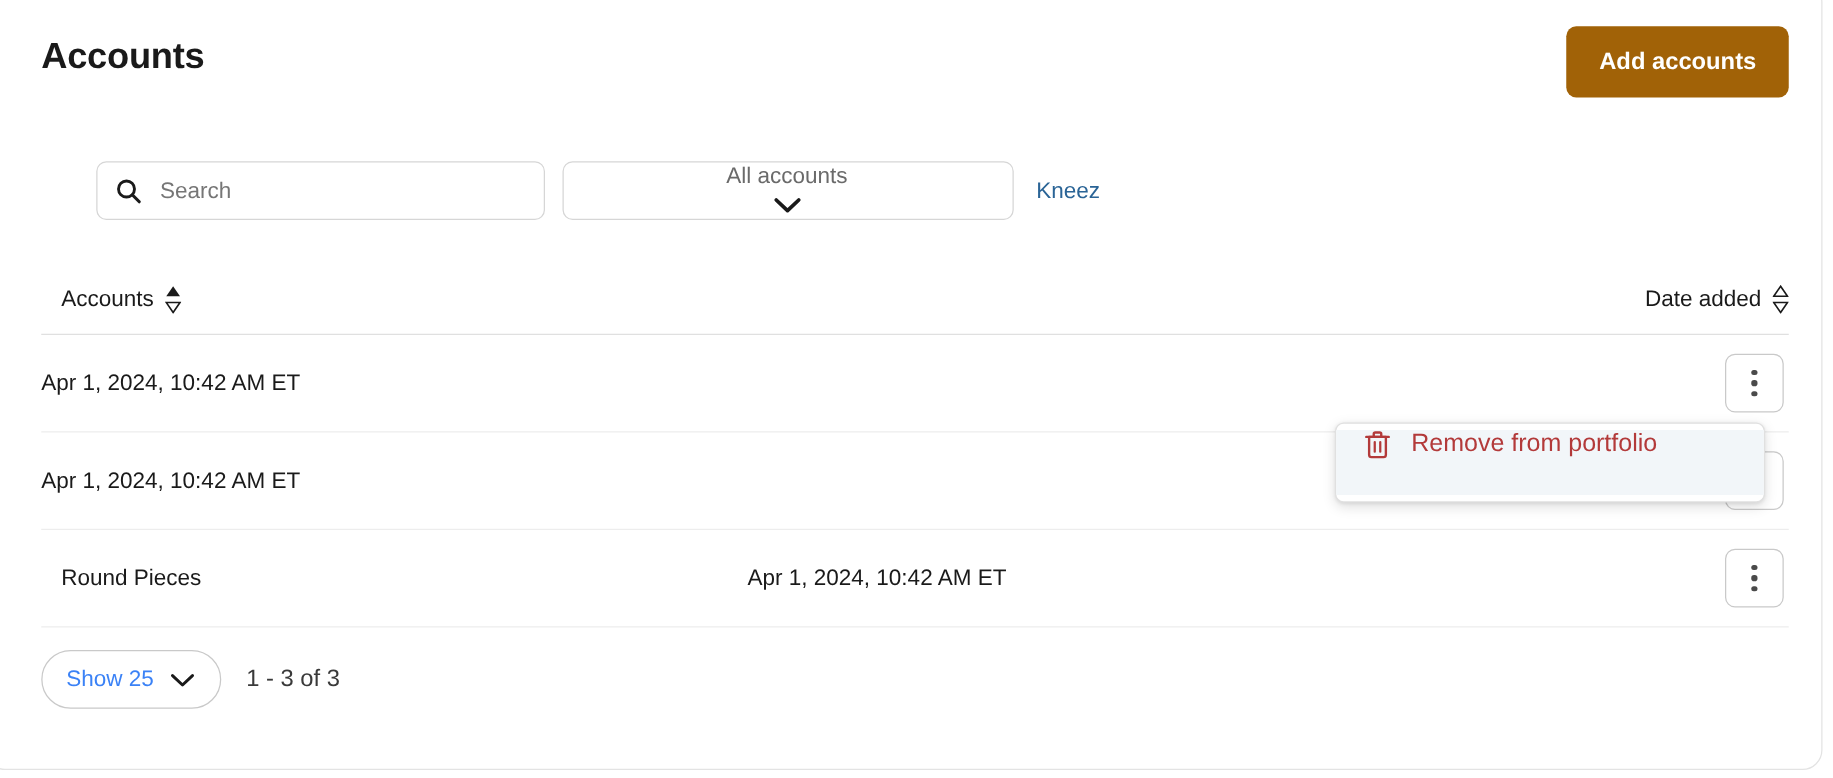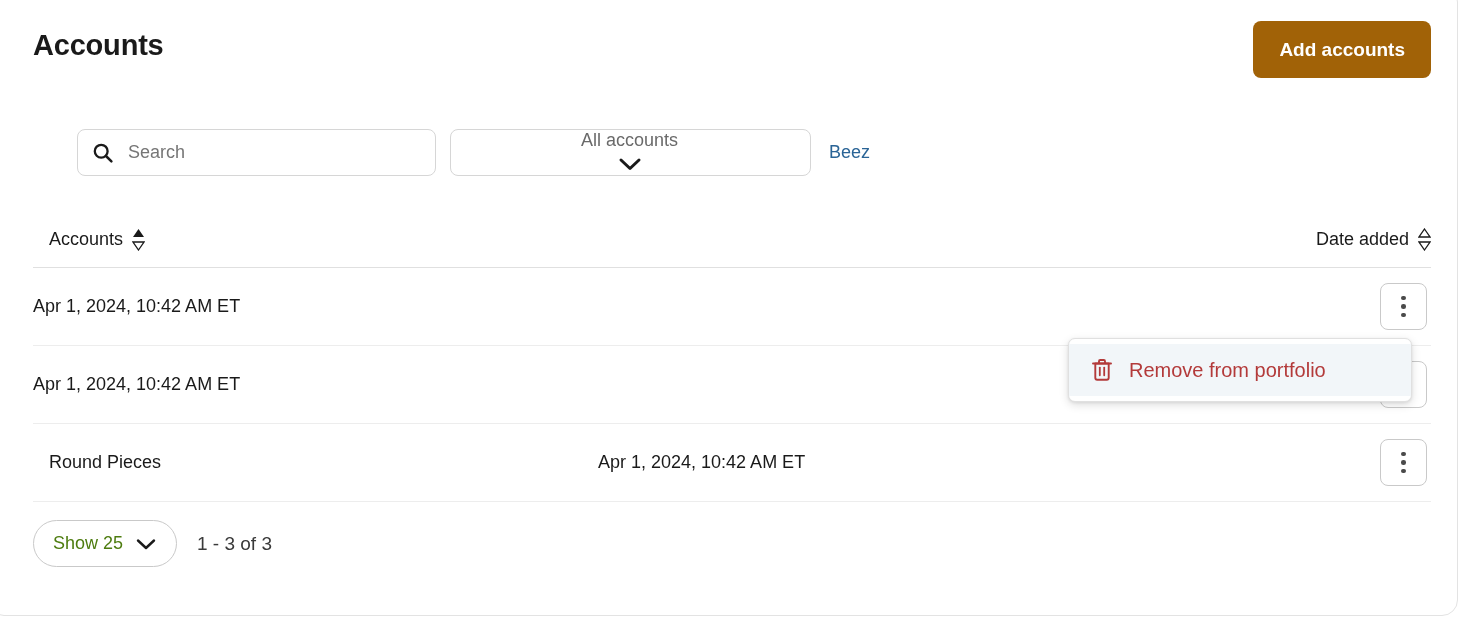--- a/index.html
+++ b/index.html
@@ -222,21 +222,20 @@
     width: 344px;
     background: #ffffff;
     border: 1px solid #e0e0e0;
     border-radius: 7px;
     box-shadow: 0 3px 10px rgba(0,0,0,0.13), 0 1px 3px rgba(0,0,0,0.08);
     padding: 5px 0;
     z-index: 40;
   }
   .popup-item {
     display: flex;
-    align-items: center;
     gap: 16px;
     height: 52px;
     padding: 0 18px 0 22px;
     background: #f2f6f9;
     color: #b33a3a;
     font-size: 20px;
     cursor: pointer;
   }
   .trash-icon { width: 22px; height: 24px; display: block; flex: 0 0 22px; }
 
@@ -254,21 +253,21 @@
     min-width: 144px;
     border: 1px solid #c9c9c9;
     border-radius: 24px;
     background: #fff;
     display: flex;
     align-items: center;
     justify-content: center;
     gap: 12px;
     padding: 0 18px;
     font-size: 18px;
-    color: #4d7c0f;
+    color: #3b82f6;
     cursor: pointer;
     font-family: inherit;
   }
   .show-chevron { width: 22px; height: 14px; display: block; }
   .range-text {
     font-size: 19px;
     color: #3a3a3a;
   }
 </style>
 </head>
@@ -292,21 +291,21 @@
           <input class="search-input" type="text" placeholder="Search" style="">
         </div>
 
         <div class="select-box">
           <span class="select-value">All accounts</span>
           <svg class="chevron" viewBox="0 0 26 16">
             <polyline points="4,4 13,12.5 22,4" fill="none" stroke="#1a1a1a" stroke-width="3" stroke-linecap="round" stroke-linejoin="round"></polyline>
           </svg>
         </div>
 
-        <a class="clear-link" href="#">Beez</a>
+        <a class="clear-link" href="#">Kneez</a>
       </div>
 
       <div class="table">
         <div class="thead">
           <div class="th col-name">
             <span>Accounts</span>
             <svg class="sort-icon" viewBox="0 0 13 23">
               <polygon points="6.5,1 12,9 1,9" fill="#1a1a1a"></polygon>
               <polygon points="6.5,22 12,14 1,14" fill="none" stroke="#1a1a1a" stroke-width="1.3"></polygon>
             </svg>

